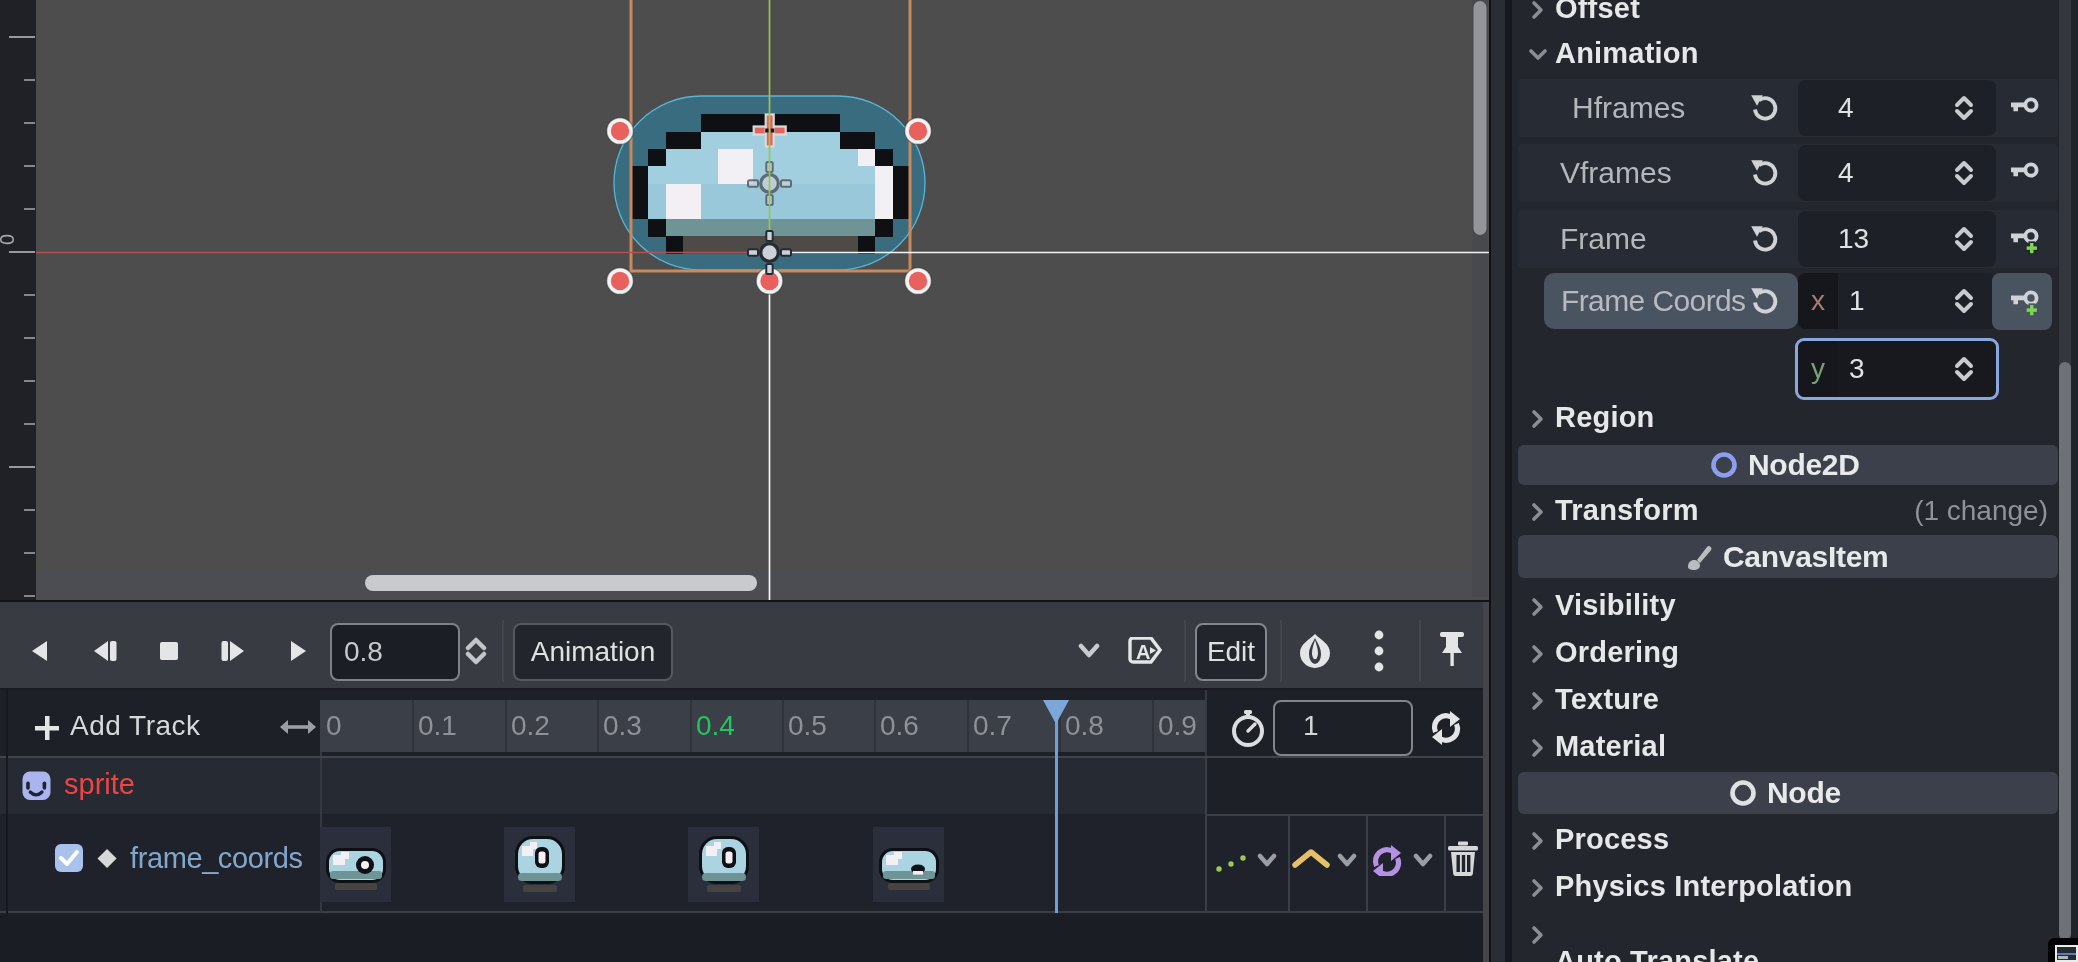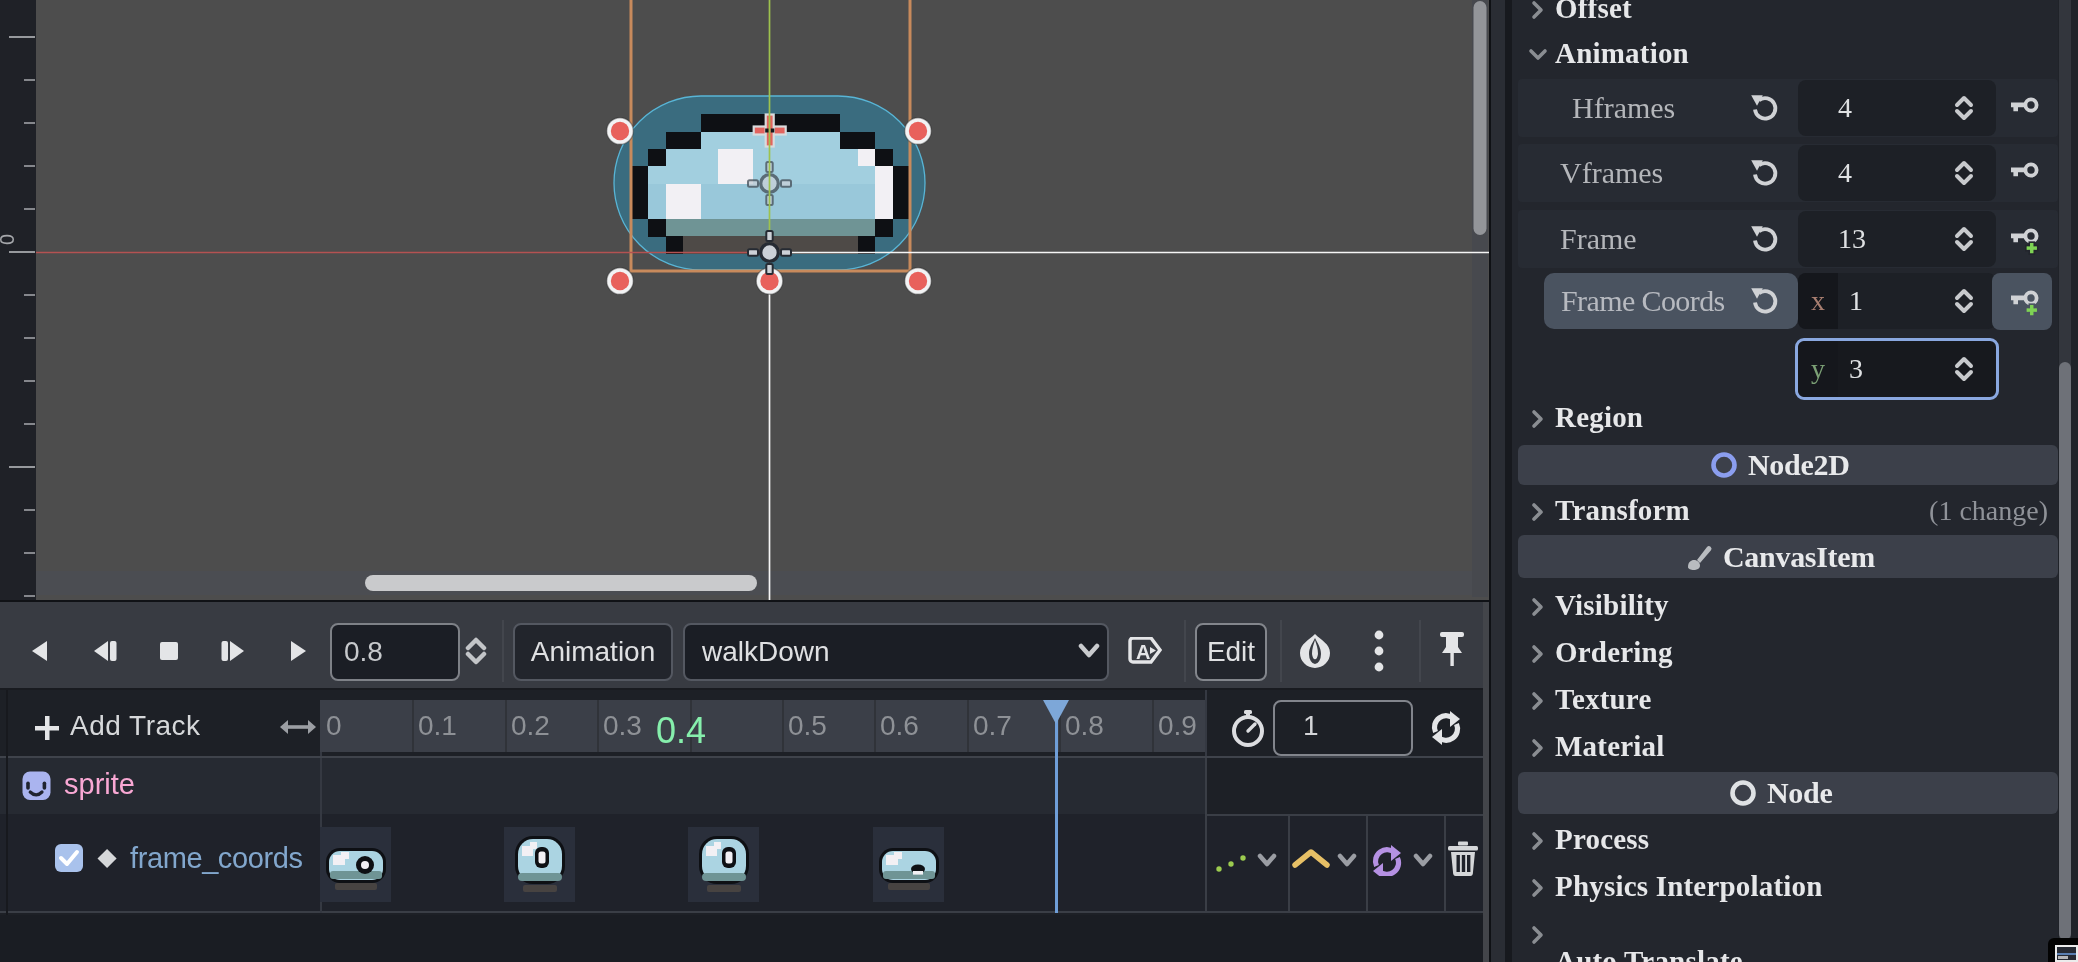--- a/index.html
+++ b/index.html
@@ -129,21 +129,20 @@
         <polygon points="14,10 29,20 14,30" fill="#e4e5e7"></polygon>
       </svg>
       <div class="abs" style="left:330px;top:23px;width:130px;height:58px;background:#1b1e25;border:2px solid #7e8187;border-radius:8px;"></div>
       <div class="abs" style="left:344px;top:36px;font-size:28px;color:#c7c9cc;">0.8</div>
       <svg class="abs" style="left:462px;top:37px;" width="28" height="28" viewBox="0 0 28 28">
         <path d="M6 11 L14 3 L22 11" fill="none" stroke="#c3c5c8" stroke-width="4.5" stroke-linecap="round" stroke-linejoin="round"></path>
         <path d="M6 17 L14 25 L22 17" fill="none" stroke="#c3c5c8" stroke-width="4.5" stroke-linecap="round" stroke-linejoin="round"></path>
       </svg>
       <div class="abs" style="left:502px;top:20px;width:2px;height:62px;background:#43464d;"></div>
       <div class="abs" style="left:513px;top:23px;width:160px;height:58px;background:#22252c;border:2px solid #545861;border-radius:8px;color:#dfe0e2;font-size:28px;text-align:center;line-height:54px;">Animation</div>
-      <div class="abs" style="left:683px;top:23px;width:426px;height:58px;background:#1b1e25;border:2px solid #545861;border-radius:8px;color:#dfe0e2;font-size:28px;line-height:54px;padding-left:17px;">walkDown</div>
       <svg class="abs" style="left:1078.0px;top:41.0px;" width="22" height="22" viewBox="0 0 22 22">
         <path d="M3 5 L11.0 14.0 L19 5" fill="none" stroke="#c9cbce" stroke-width="4.5" stroke-linecap="round" stroke-linejoin="round"></path>
       </svg>
       <svg class="abs" style="left:1128px;top:37px;" width="34" height="30" viewBox="0 0 34 30">
         <path d="M2 4 a3 3 0 0 1 3-3 h18 l9 12 l-9 12 h-18 a3 3 0 0 1 -3-3 z" fill="none" stroke="#e4e5e7" stroke-width="3.4"></path>
         <text x="8" y="22" font-size="20" font-weight="bold" fill="#e4e5e7" font-family="Liberation Sans">A</text>
         <polygon points="22,10 28,13.5 22,17" fill="#e4e5e7"></polygon>
       </svg>
       <div class="abs" style="left:1184px;top:20px;width:2px;height:62px;background:#43464d;"></div>
       <div class="abs" style="left:1195px;top:23px;width:72px;height:58px;background:#22252c;border:2px solid #83868c;border-radius:8px;color:#dfe0e2;font-size:28px;text-align:center;line-height:54px;">Edit</div>
@@ -176,21 +175,21 @@
       </svg>
       <div class="abs" style="left:320px;top:100px;width:885px;height:52px;background:#3b3f48;"></div>
       <div class="abs" style="left:326px;top:110px;font-size:28px;color:#8e9196;">0</div>
       <div class="abs" style="left:412px;top:100px;width:2px;height:52px;background:#303339;"></div>
       <div class="abs" style="left:418px;top:110px;font-size:28px;color:#8e9196;">0.1</div>
       <div class="abs" style="left:505px;top:100px;width:2px;height:52px;background:#303339;"></div>
       <div class="abs" style="left:511px;top:110px;font-size:28px;color:#8e9196;">0.2</div>
       <div class="abs" style="left:597px;top:100px;width:2px;height:52px;background:#303339;"></div>
       <div class="abs" style="left:603px;top:110px;font-size:28px;color:#8e9196;">0.3</div>
       <div class="abs" style="left:690px;top:100px;width:2px;height:52px;background:#303339;"></div>
-      <div class="abs" style="left:656px;top:110px;font-size:36px;color:#86efac;">0.4</div>
+      <div class="abs" style="left:696px;top:110px;font-size:28px;color:#22c55e;">0.4</div>
       <div class="abs" style="left:782px;top:100px;width:2px;height:52px;background:#303339;"></div>
       <div class="abs" style="left:788px;top:110px;font-size:28px;color:#8e9196;">0.5</div>
       <div class="abs" style="left:874px;top:100px;width:2px;height:52px;background:#303339;"></div>
       <div class="abs" style="left:880px;top:110px;font-size:28px;color:#8e9196;">0.6</div>
       <div class="abs" style="left:967px;top:100px;width:2px;height:52px;background:#303339;"></div>
       <div class="abs" style="left:973px;top:110px;font-size:28px;color:#8e9196;">0.7</div>
       <div class="abs" style="left:1059px;top:100px;width:2px;height:52px;background:#303339;"></div>
       <div class="abs" style="left:1065px;top:110px;font-size:28px;color:#8e9196;">0.8</div>
       <div class="abs" style="left:1152px;top:100px;width:2px;height:52px;background:#303339;"></div>
       <div class="abs" style="left:1158px;top:110px;font-size:28px;color:#8e9196;text-align:center;">0.9</div>
@@ -211,21 +210,21 @@
       <div class="abs" style="left:320px;top:152px;width:2px;height:161px;background:#353942;"></div>
       <div class="abs" style="left:1205px;top:90px;width:2px;height:223px;background:#353942;"></div>
       <div class="abs" style="left:0;top:156px;width:1483px;height:2px;background:#3f434b;"></div>
       <div class="abs" style="left:0;top:158px;width:1205px;height:56px;background:#262a32;"></div>
       <svg class="abs" style="left:22px;top:171px;" width="30" height="31" viewBox="0 0 30 31">
         <rect x="0.5" y="0.5" width="28" height="28.5" rx="7.5" fill="#aab4ef"></rect>
         <rect x="4.2" y="10.5" width="3.6" height="8.2" rx="1.8" fill="#20242f"></rect>
         <rect x="20.6" y="10.5" width="3.6" height="8.2" rx="1.8" fill="#20242f"></rect>
         <path d="M8.2 21 Q14.2 26.8 20 21" fill="none" stroke="#20242f" stroke-width="3.2" stroke-linecap="round"></path>
       </svg>
-      <div class="abs" style="left:64px;top:168px;color:#f9a8d4;font-size:29px;">sprite</div>
+      <div class="abs" style="left:64px;top:168px;color:#ef4444;font-size:29px;">sprite</div>
       <div class="abs" style="left:0;top:214px;width:1483px;height:99px;background:#1f222a;border-bottom:2px solid #3a3e46;"></div>
       <div class="abs" style="left:320px;top:158px;width:2px;height:155px;background:#353942;"></div>
       <div class="abs" style="left:1205px;top:158px;width:2px;height:155px;background:#3a3e46;"></div>
       <div class="abs" style="left:1205px;top:214px;width:278px;height:2px;background:#3a3e46;"></div>
       <div class="abs" style="left:55px;top:244px;width:28px;height:28px;background:#a9c2ec;border-radius:6px;"></div>
       <svg class="abs" style="left:55px;top:244px;" width="28" height="28" viewBox="0 0 28 28">
         <path d="M6 14 L12 20 L22 8" fill="none" stroke="#fff" stroke-width="4" stroke-linecap="round" stroke-linejoin="round"></path>
       </svg>
       <svg class="abs" style="left:94px;top:246px;" width="24" height="24" viewBox="0 0 24 24">
         <rect x="12" y="2.5" width="13.5" height="13.5" transform="rotate(45 12 4)" fill="#d5d7d9"></rect>
@@ -312,21 +311,21 @@
       <div class="abs" style="left:6px;top:90px;width:2px;height:225px;background:#17191e;"></div>
       <div class="abs" style="left:1055px;top:100px;width:3px;height:213px;background:#6f9ed8;"></div>
       <svg class="abs" style="left:1043px;top:100px;" width="26" height="24" viewBox="0 0 26 24">
         <polygon points="0,0 26,0 13,24" fill="#7da7d8"></polygon>
       </svg>
       <div class="abs" style="left:0;top:315px;width:1483px;height:47px;background:#1a1d23;"></div>
     </div>
   <div class="abs" style="left:1489px;top:0;width:2px;height:962px;background:#0f1115;"></div>
   <div class="abs" style="left:1491px;top:0;width:14px;height:962px;background:#2a2d34;"></div>
   <div class="abs" style="left:1505px;top:0;width:7px;height:962px;background:#17191e;"></div>
-  <div class="abs" style="left:1512px;top:0;width:566px;height:962px;background:#23262d;overflow:hidden;font-family:Liberation Serif, serif;">
+  <div class="abs" style="left:1512px;top:0;width:566px;height:962px;background:#23262d;overflow:hidden;">
       <svg class="abs" style="left:15px;top:-1px;" width="22" height="22" viewBox="0 0 22 22">
         <path d="M7 4 L14 11 L7 18" fill="none" stroke="#8a8d92" stroke-width="3.6" stroke-linecap="round" stroke-linejoin="round"></path>
       </svg>
       <div class="abs" style="left:43px;top:-8px;font-size:29px;font-weight:bold;letter-spacing:0.2px;color:#e6e7e9;">Offset</div>
       <svg class="abs" style="left:15px;top:44px;" width="22" height="22" viewBox="0 0 22 22">
         <path d="M4 7 L11 14 L18 7" fill="none" stroke="#8a8d92" stroke-width="3.6" stroke-linecap="round" stroke-linejoin="round"></path>
       </svg>
       <div class="abs" style="left:43px;top:37px;font-size:29px;font-weight:bold;letter-spacing:0.2px;color:#e6e7e9;">Animation</div>
       <div class="abs" style="left:6px;top:78.5px;width:540px;height:58px;background:#272b33;border-radius:4px;"></div>
       <div class="abs" style="left:60px;top:90.5px;font-size:30px;color:#b4b6ba;">Hframes</div>

